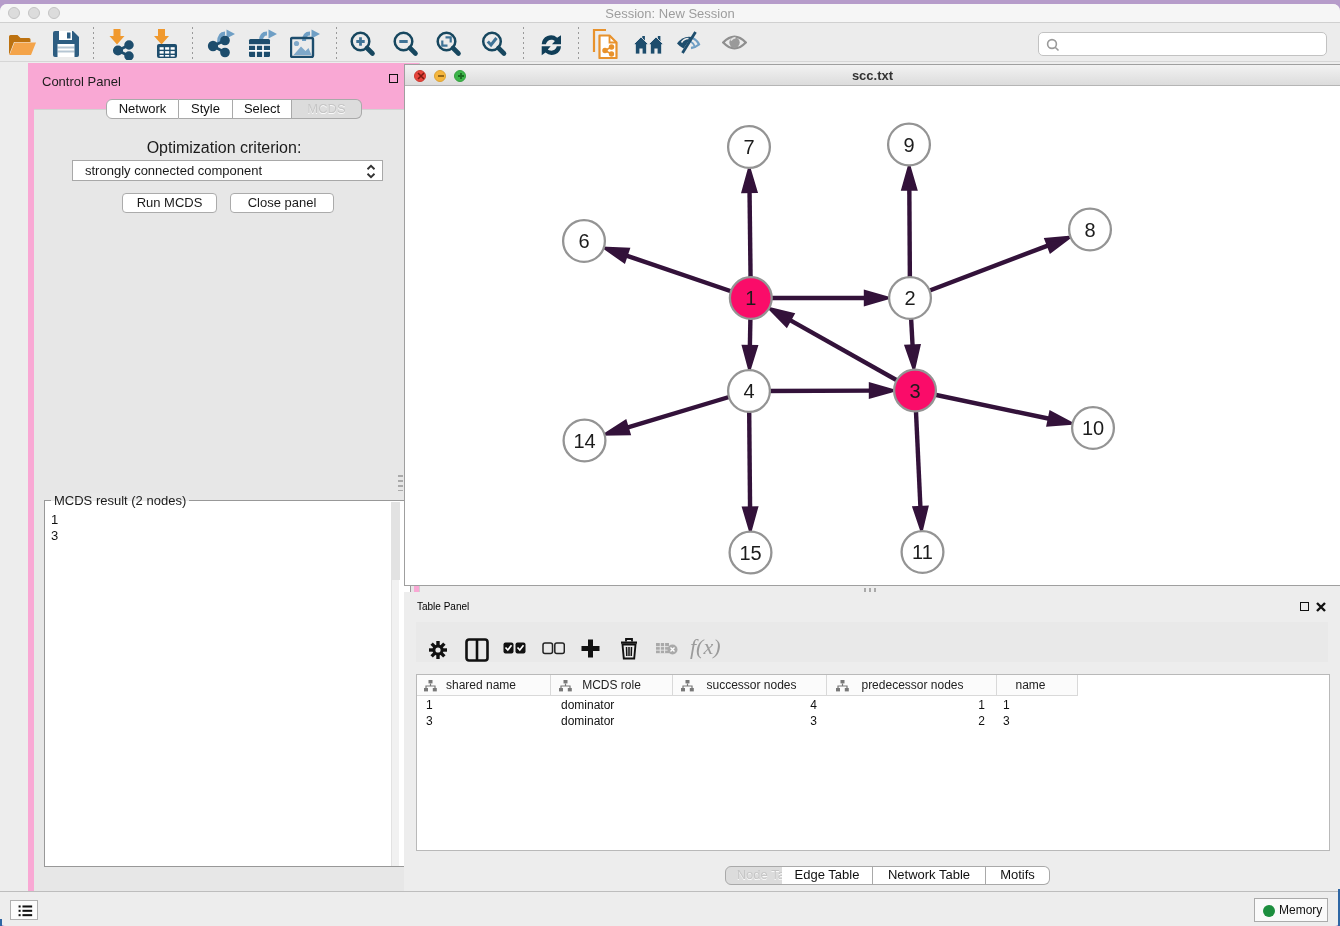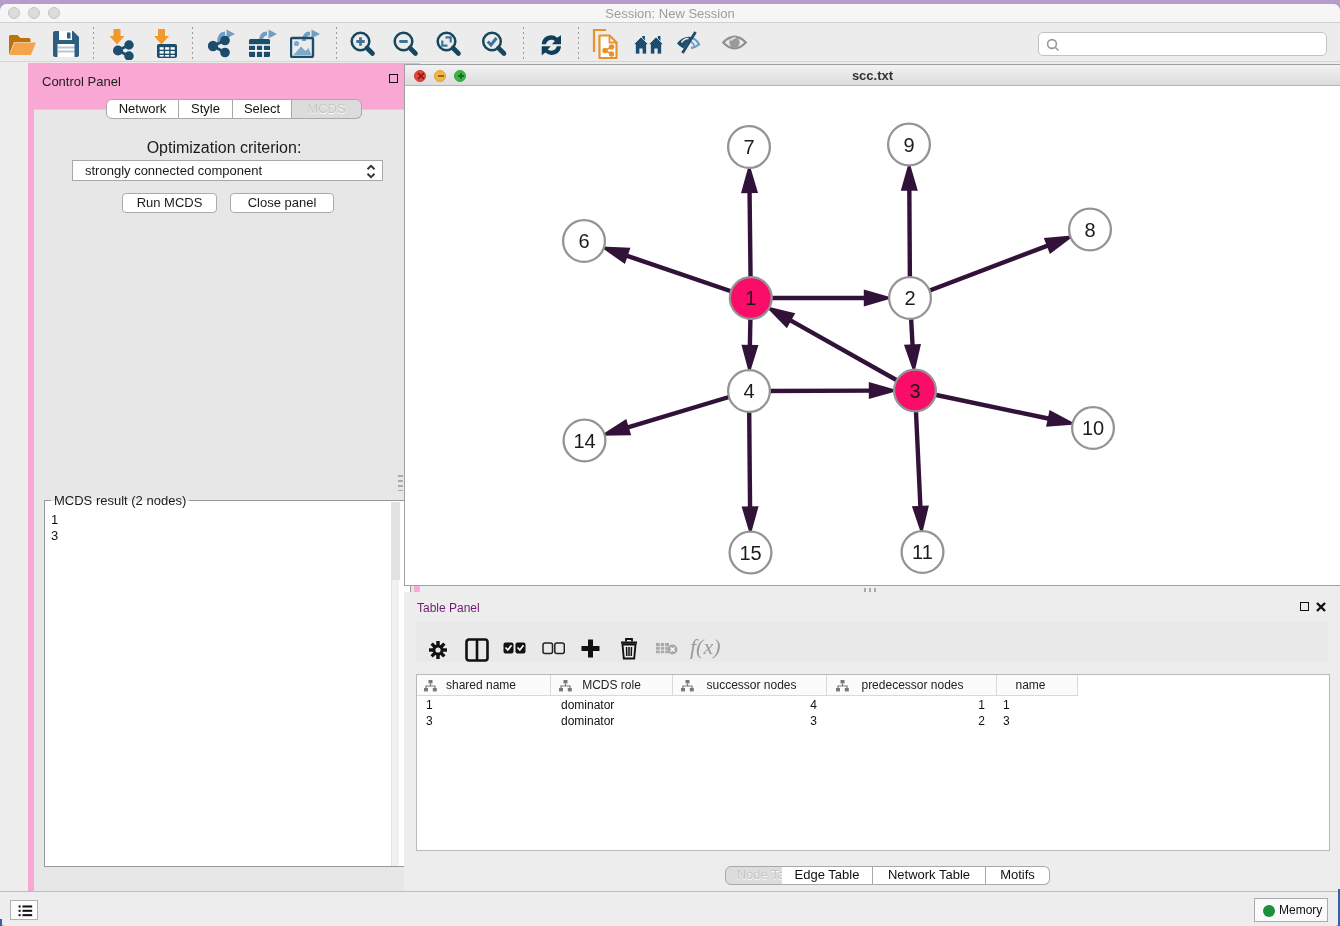--- a/index.html
+++ b/index.html
@@ -29,21 +29,21 @@
 #fieldtext { position:absolute; left:6px; top:11px; font-size:13px; line-height:16px; color:#111; }
 #fscroll { position:absolute; right:11px; top:1px; width:8px; height:364px; background:#f1f1f1; border-left:1px solid #e2e2e2; }
 
 #netwin { position:absolute; left:404px; top:60px; width:936px; height:522px; border:1px solid #9f9f9f; border-right:none; background:#fff; }
 #nettitle { position:absolute; left:0; top:0; width:100%; height:21px; background:linear-gradient(#f2f2f2,#dcdcdc); border-bottom:1px solid #b5b5b5; }
 .light { position:absolute; top:4.5px; width:12px; height:12px; border-radius:50%; }
 #netname { position:absolute; top:3px; left:0; width:100%; text-align:center; font-size:13px; font-weight:bold; color:#333; }
 #graph { position:absolute; left:0; top:22px; }
 
 #tpanel { position:absolute; left:404px; top:588px; width:936px; height:299px; background:#ededed; }
-#tp-title { position:absolute; left:13px; top:9px; font-size:12px; color:#701a75; }
+#tp-title { position:absolute; left:13px; top:9px; font-size:10px; color:#000000; }
 #ttoolbar { position:absolute; left:12px; top:30px; width:912px; height:40px; background:#e9e9e9; }
 #ttable { position:absolute; left:12px; top:82px; width:914px; height:177px; background:#fff; border:1px solid #b9b9b9; }
 .thead { position:absolute; top:0; height:21px; background:#fbfbfb; border-right:1px solid #d9d9d9; border-bottom:1px solid #d9d9d9; font-size:12px; color:#222; }
 .trow { position:absolute; font-size:12px; color:#111; height:16px; line-height:16px; }
 .colicon { position:absolute; top:5px; }
 .thtext { position:absolute; top:3px; font-size:12px; color:#222; text-align:center; }
 .btab { position:absolute; top:0; height:19px; background:#fff; border:1px solid #a9a9a9; border-left:none; color:#111; font-size:13px; font-weight:500; text-align:center; line-height:16.5px; }
 .btab.sel { background:#dcdcdc; color:#c6c6c6; text-shadow:0 1px 0 #fafafa; }
 
 #statusbar { position:absolute; left:0; top:887px; width:1340px; height:52px; background:#ededed; border-top:1px solid #bdbdbd; }

